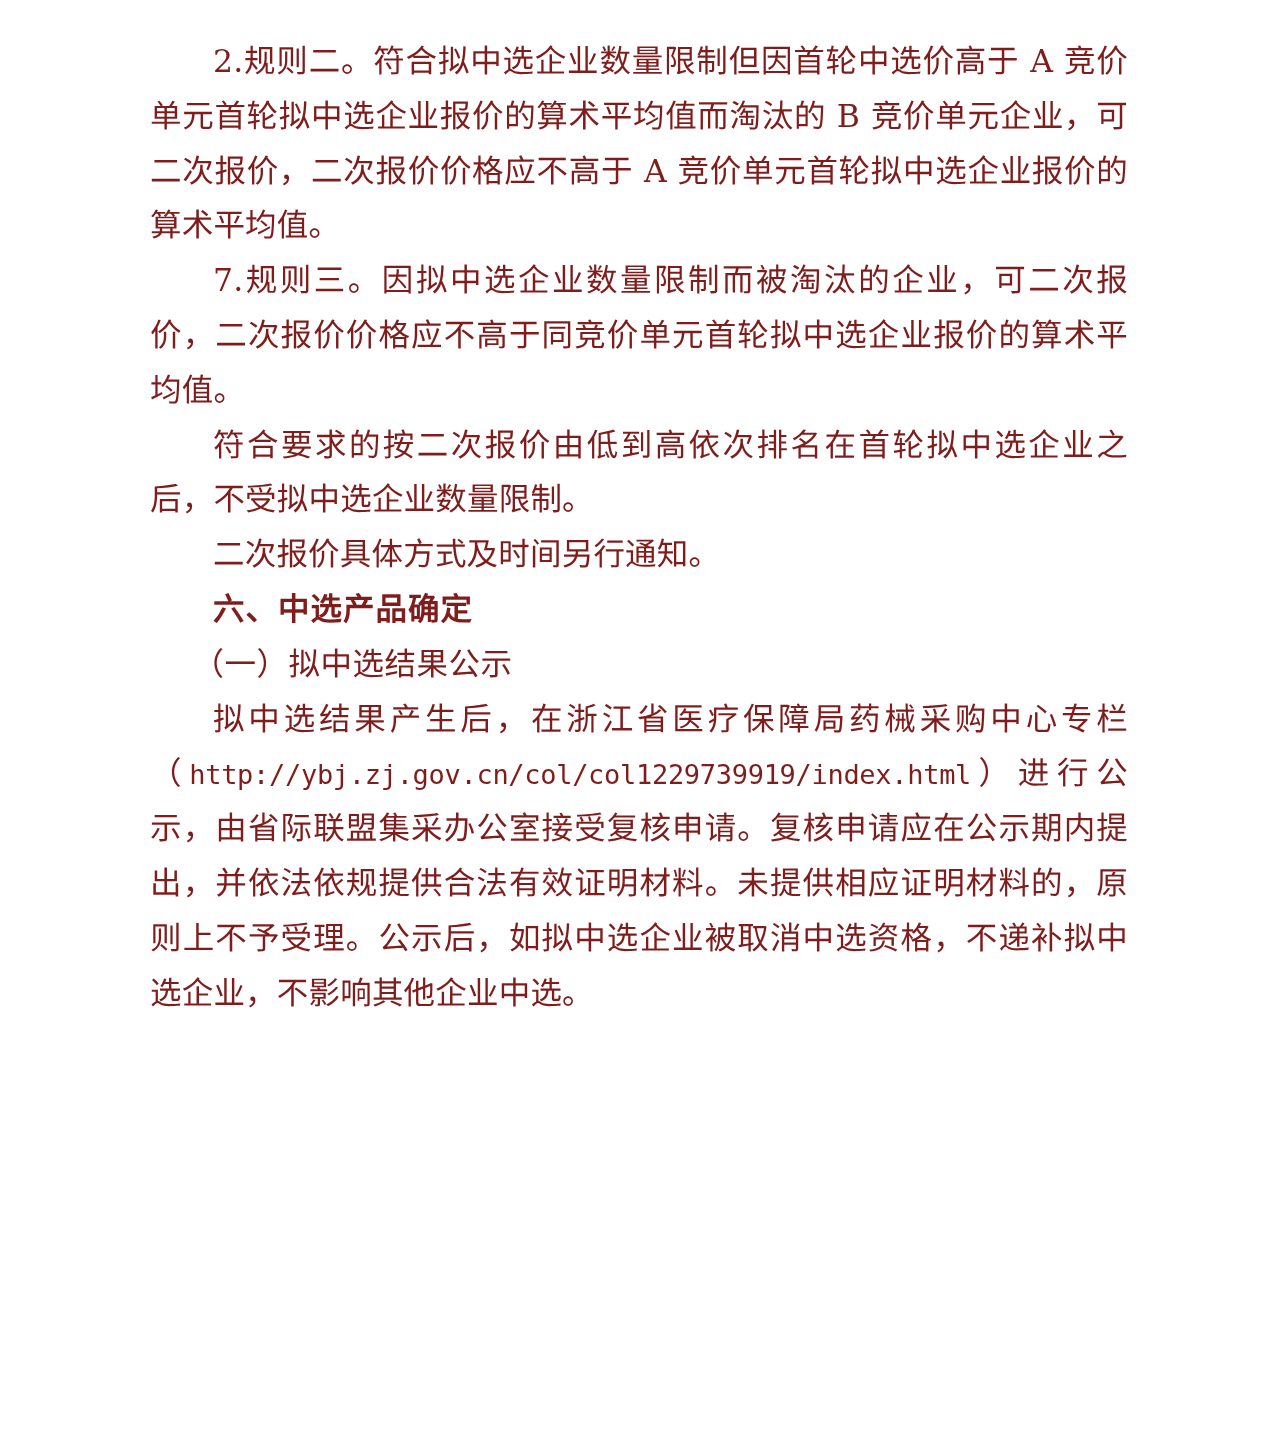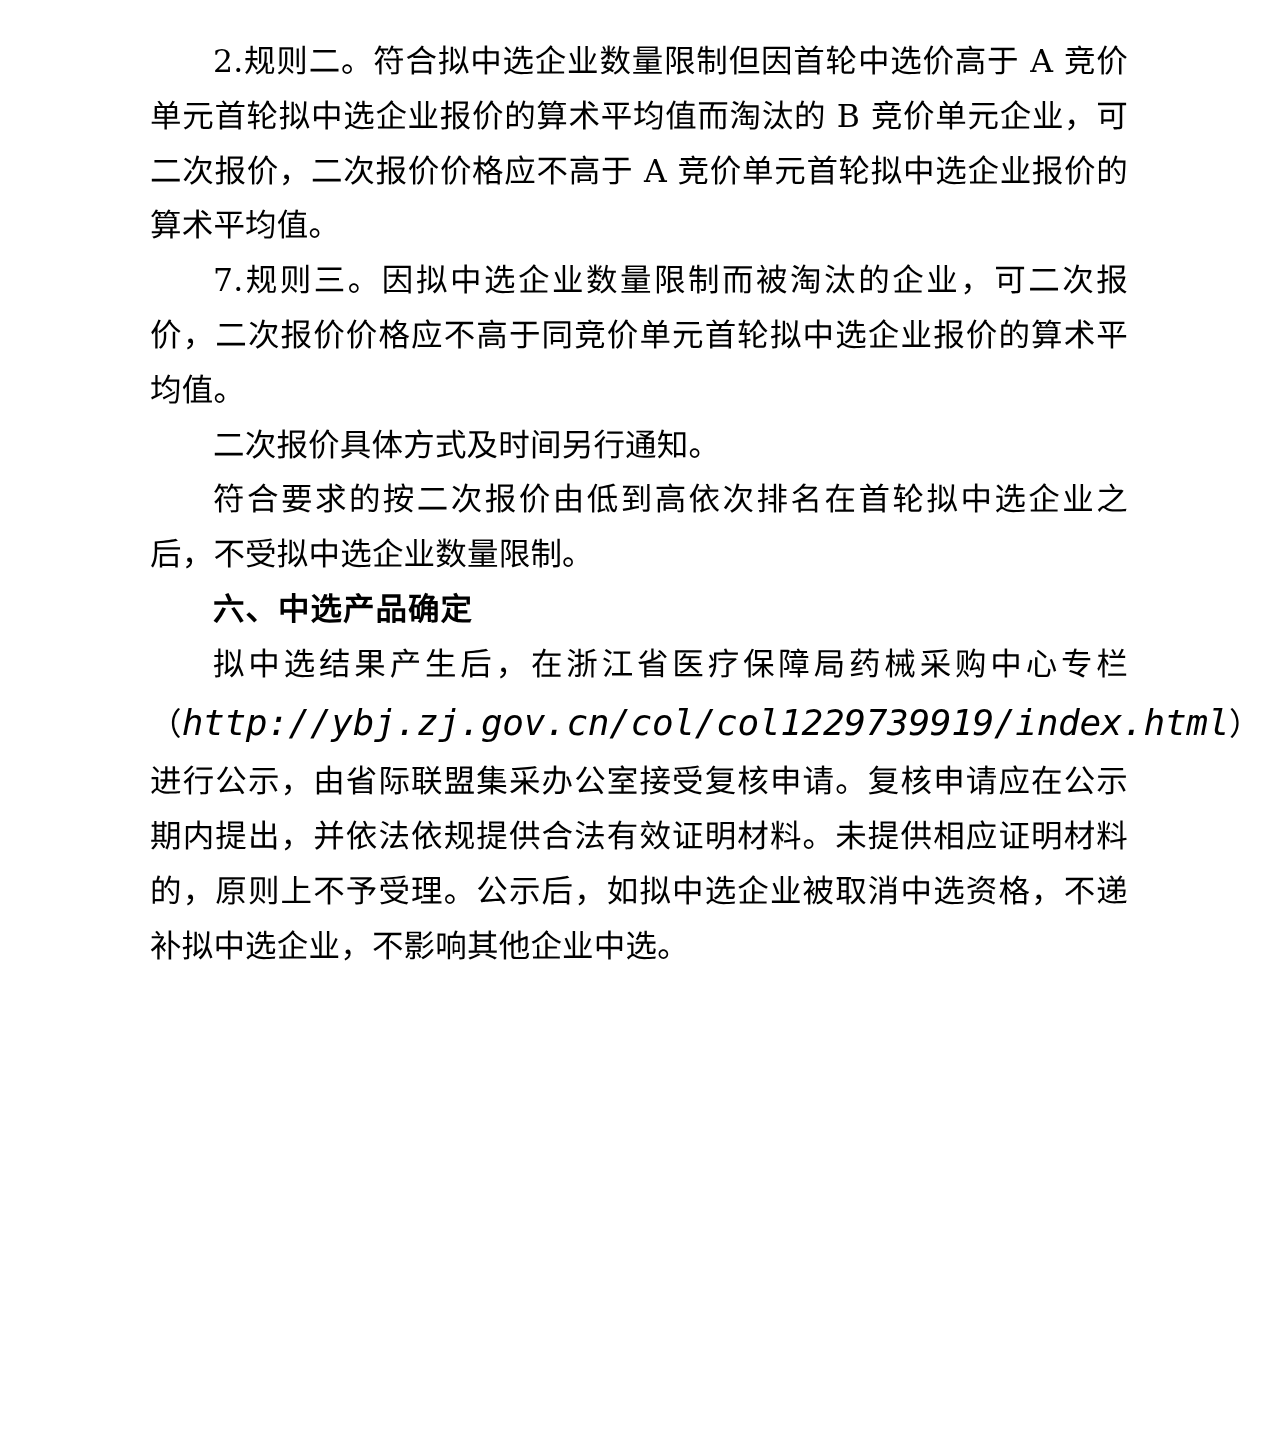--- a/index.html
+++ b/index.html
@@ -9,21 +9,21 @@
   }
   .page {
     width: 1278px;
     height: 1445px;
     margin: 0 auto;
     background: #ffffff;
     position: relative;
     box-sizing: border-box;
     padding: 34px 150px 0 150px;
     font-family: "DejaVu Serif", "Liberation Serif", serif;
-    color: #000000;
+    color: #7f1d1d;
     overflow: hidden;
   }
   .doc-body {
     font-size: 31.5px;
     line-height: 1.74;
     text-align: justify;
     text-justify: inter-ideograph;
     letter-spacing: 0.2px;
   }
   p {
@@ -36,41 +36,41 @@
     font-weight: bold;
     text-indent: 2em;
     letter-spacing: 1px;
   }
   .sub-heading {
     text-indent: 1.35em;
     letter-spacing: 0.5px;
   }
   .mono {
     font-family: "DejaVu Sans Mono", "Liberation Mono", monospace;
-    font-size: 36px;
+    font-size: 27px;
     letter-spacing: -0.3px;
-    font-style: italic;
   }
 </style>
 </head>
 <body>
 
 <div class="page">
   <div class="doc-body">
 
     <p class="para">2.规则二。符合拟中选企业数量限制但因首轮中选价高于 A 竞价单元首轮拟中选企业报价的算术平均值而淘汰的 B 竞价单元企业，可二次报价，二次报价价格应不高于 A 竞价单元首轮拟中选企业报价的算术平均值。</p>
 
     <p class="para">7.规则三。因拟中选企业数量限制而被淘汰的企业，可二次报价，二次报价价格应不高于同竞价单元首轮拟中选企业报价的算术平均值。</p>
 
+    <p class="para">符合要求的按二次报价由低到高依次排名在首轮拟中选企业之后，不受拟中选企业数量限制。</p>
+
     <p class="para">二次报价具体方式及时间另行通知。</p>
-
-    <p class="para">符合要求的按二次报价由低到高依次排名在首轮拟中选企业之后，不受拟中选企业数量限制。</p>
 
     <p class="heading">六、中选产品确定</p>
 
+    <p class="sub-heading">（一）拟中选结果公示</p>
 
     <p class="para">
       <span>拟中选结果产生后，在浙江省医疗保障局药械采购中心专栏（</span><span class="mono">http://ybj.zj.gov.cn/col/col1229739919/index.html</span><span>）进行公示，由省际联盟集采办公室接受复核申请。复核申请应在公示期内提出，并依法依规提供合法有效证明材料。未提供相应证明材料的，原则上不予受理。公示后，如拟中选企业被取消中选资格，不递补拟中选企业，不影响其他企业中选。</span>
     </p>
 
 
 
   </div>
 </div>
 

